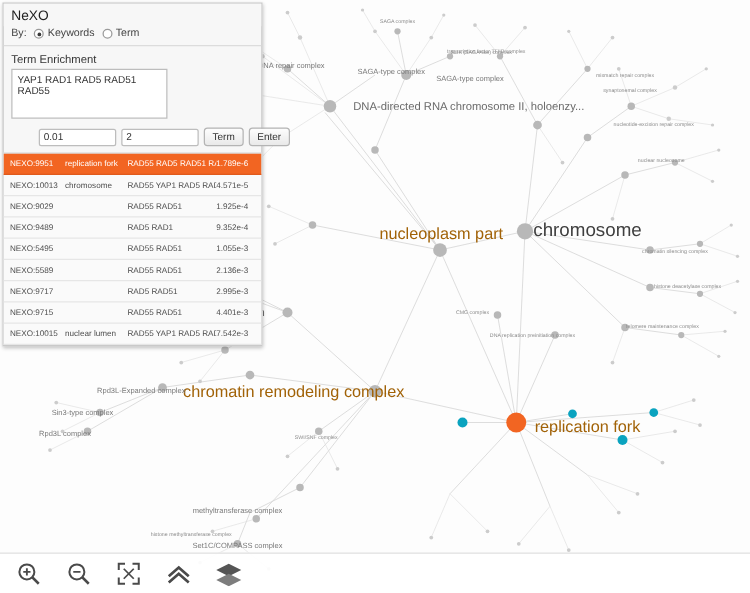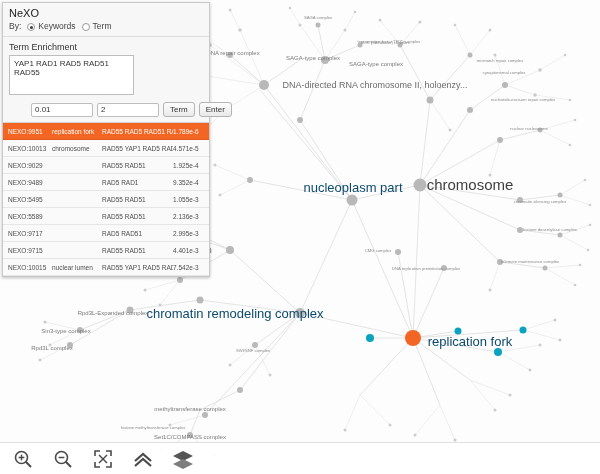--- a/index.html
+++ b/index.html
@@ -33,21 +33,21 @@
   .net-label {
     position: absolute;
     color: #4a4a4a;
     white-space: nowrap;
     transform: translate(-50%, -50%);
     pointer-events: none;
   }
   .net-label.tiny { font-size: 4.2px; color: #8b8b8b; }
   .net-label.small { font-size: 6px; color: #7a7a7a; }
   .net-label.med { font-size: 9px; color: #6b6b6b; }
-  .net-label.big { font-size: 13px; color: #0c4a6e; }
+  .net-label.big { font-size: 13px; color: #a16207; }
   .net-label.huge { font-size: 15px; color: #3f3f3f; }
 
   
   #panel {
     position: absolute;
     left: 2px;
     top: 2px;
     width: 206px;
     background: #f7f7f7;
     border: 1px solid #c9c9c9;

